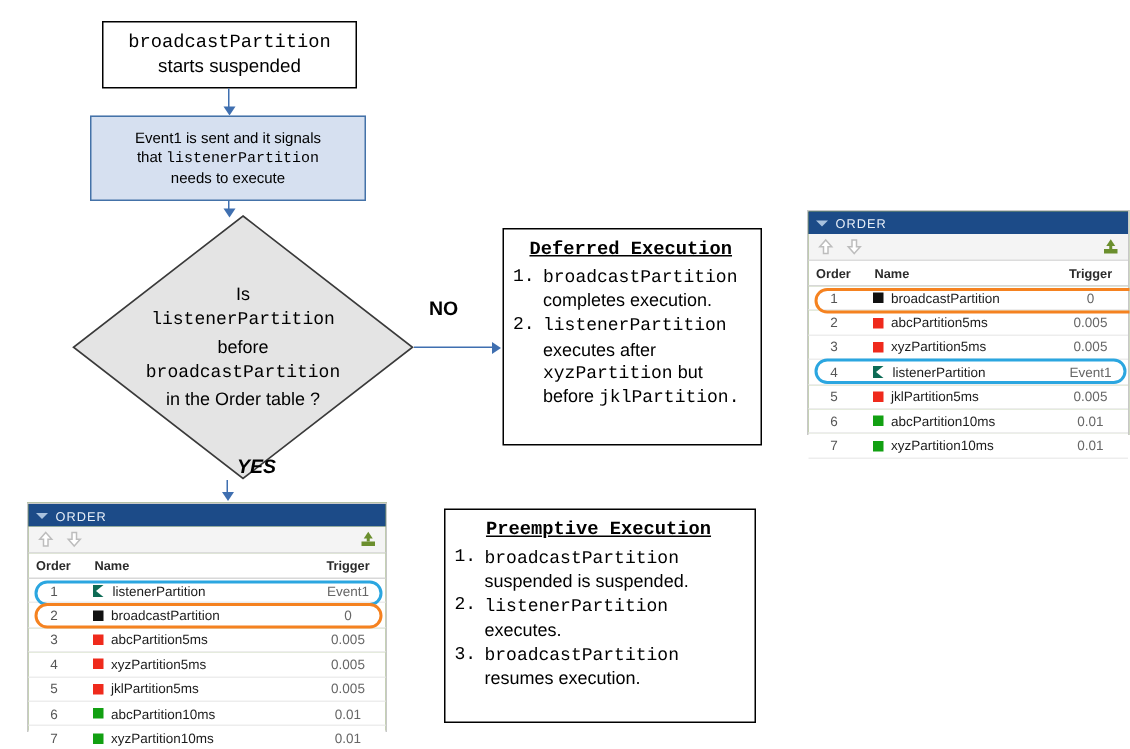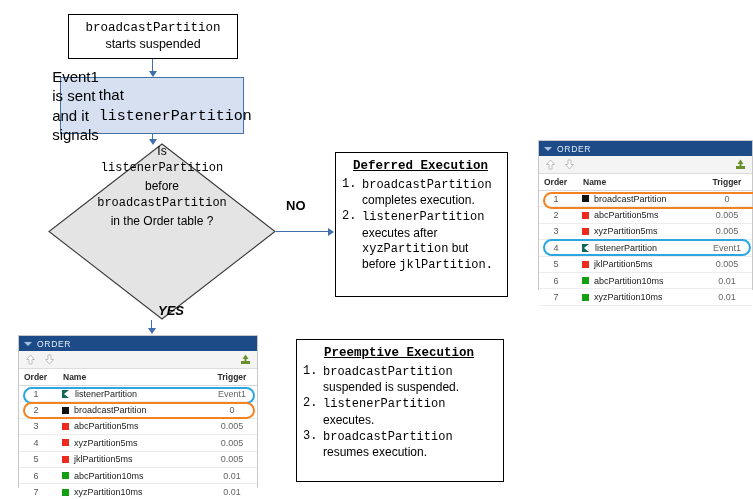--- a/index.html
+++ b/index.html
@@ -25,23 +25,23 @@
     display: flex; flex-direction: column;
     align-items: center; justify-content: center;
     font-size: 12.5px; color: #000; line-height: 1.25;
     box-sizing: border-box;
   }
   #flow-event-box {
     position: absolute;
     left: 60px; top: 77px; width: 184px; height: 57px;
     border: 1px solid #4472a8;
     background: #d6e0f0;
-    display: flex; flex-direction: row;
+    display: flex; flex-direction: column;
     align-items: center; justify-content: center;
-    font-size: 15px; color: #000; line-height: 1.3;
+    font-size: 10px; color: #000; line-height: 1.3;
     box-sizing: border-box;
   }
 
   .arrow-v {
     position: absolute;
     width: 1.4px;
     background: #3f6fb0;
   }
   .arrow-h {
     position: absolute;
@@ -65,21 +65,21 @@
 
   #decision-diamond {
     position: absolute;
     left: 48px; top: 143px; width: 228px; height: 177px;
   }
   #decision-diamond svg { display: block; }
   #decision-text {
     position: absolute;
     left: 48px; top: 143px; width: 228px; height: 177px;
     display: flex; flex-direction: column;
-    align-items: center; 
+    align-items: center; justify-content: center;
     font-size: 12px; line-height: 1.45; color: #000;
     pointer-events: none;
   }
 
   .branch-label {
     position: absolute;
     font-size: 13px; font-weight: bold; color: #000;
   }
 
   .callout-box {
@@ -234,20 +234,21 @@
   <span class="mono">broadcastPartition</span>
   <span>starts suspended</span>
 </div>
 
 <div class="arrow-v" style="left:152px; top:59px; height:13px;"></div>
 <div class="arrowhead-down" style="left:148.5px; top:71px;"></div>
 
 <div id="flow-event-box">
   <span>Event1 is sent and it signals</span>
   <span><span>that </span><span class="mono">listenerPartition</span></span>
+  <span>needs to execute</span>
 </div>
 
 <div class="arrow-v" style="left:152px; top:134px; height:9px;"></div>
 <div class="arrowhead-down" style="left:148.5px; top:139px;"></div>
 
 <div id="decision-diamond">
   <svg width="228" height="177" viewBox="0 0 228 177">
     <polygon points="114,1 227,88.5 114,176 1,88.5" fill="#e4e4e4" stroke="#3a3a3a" stroke-width="1.1"></polygon>
   </svg>
 </div>

